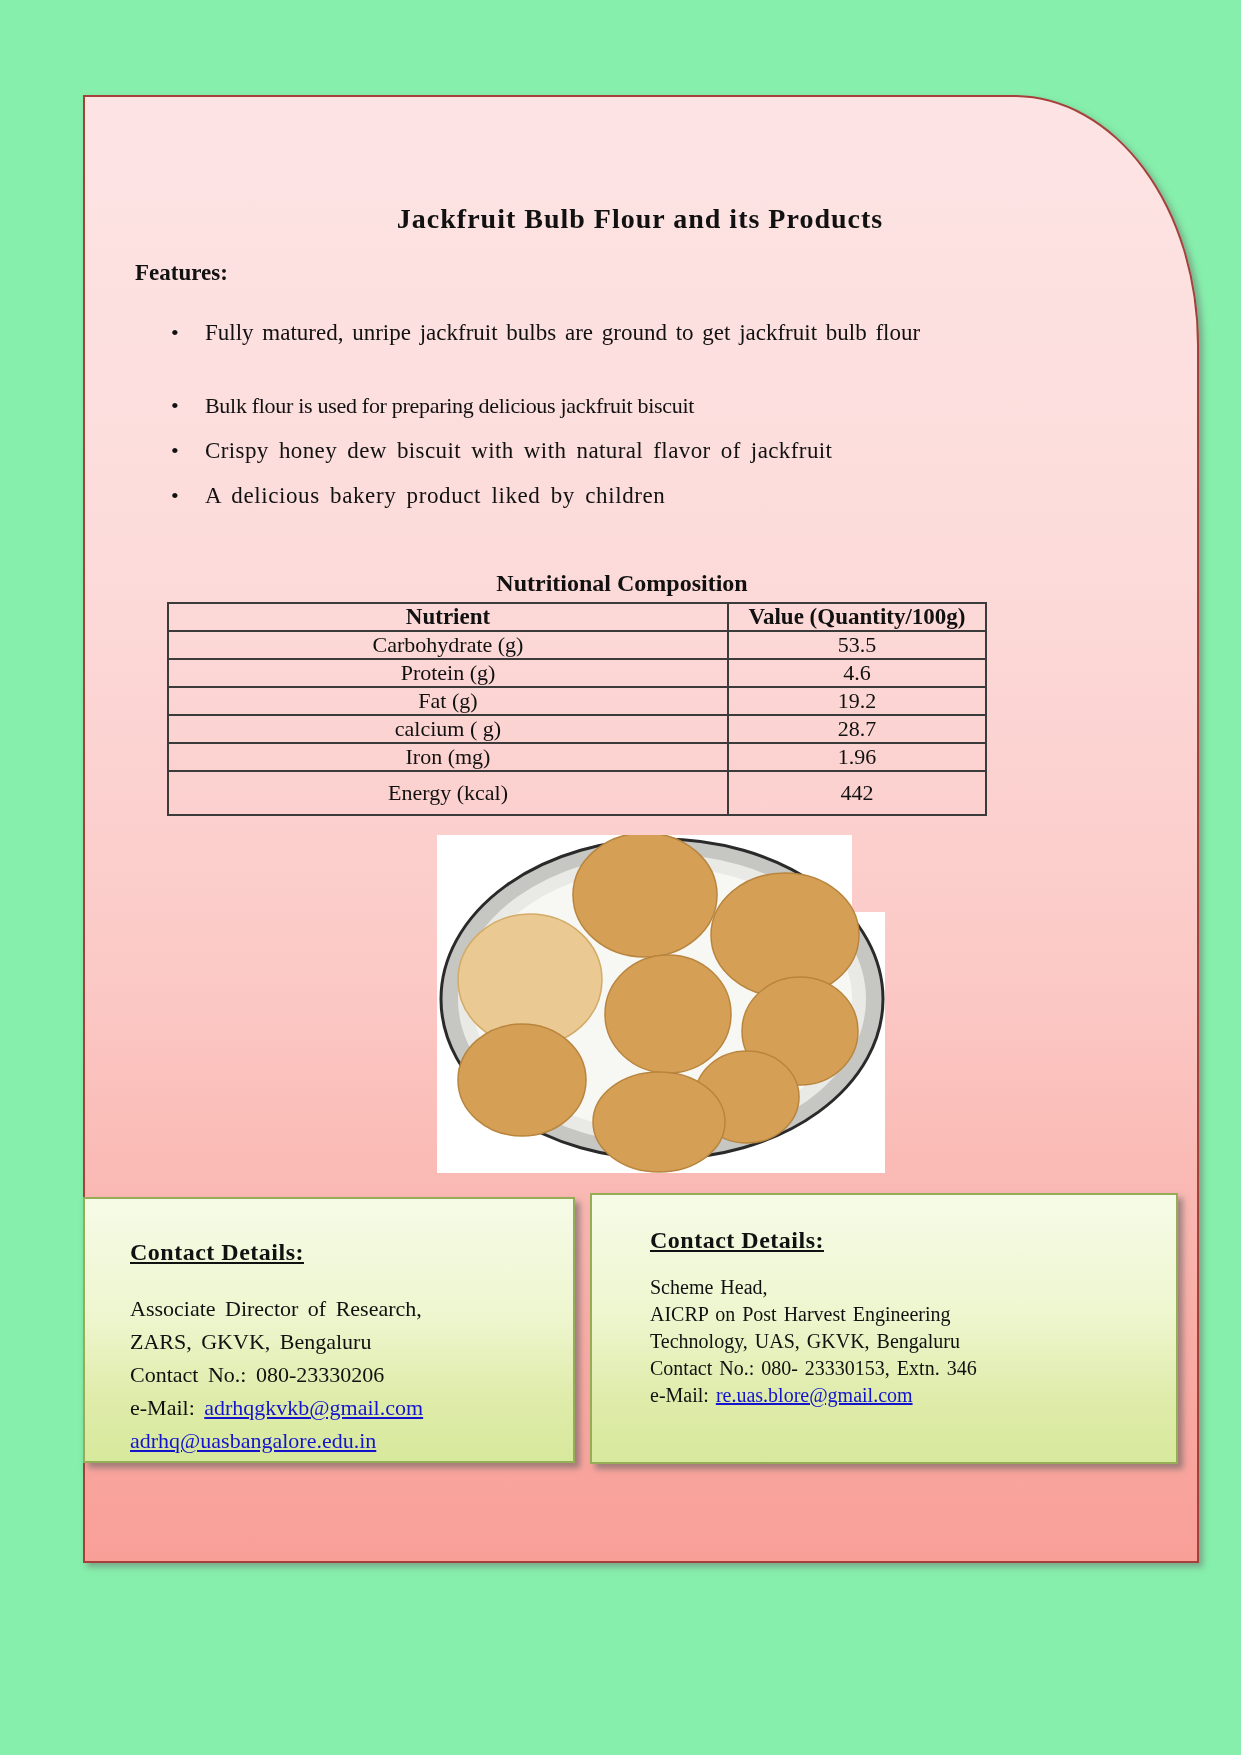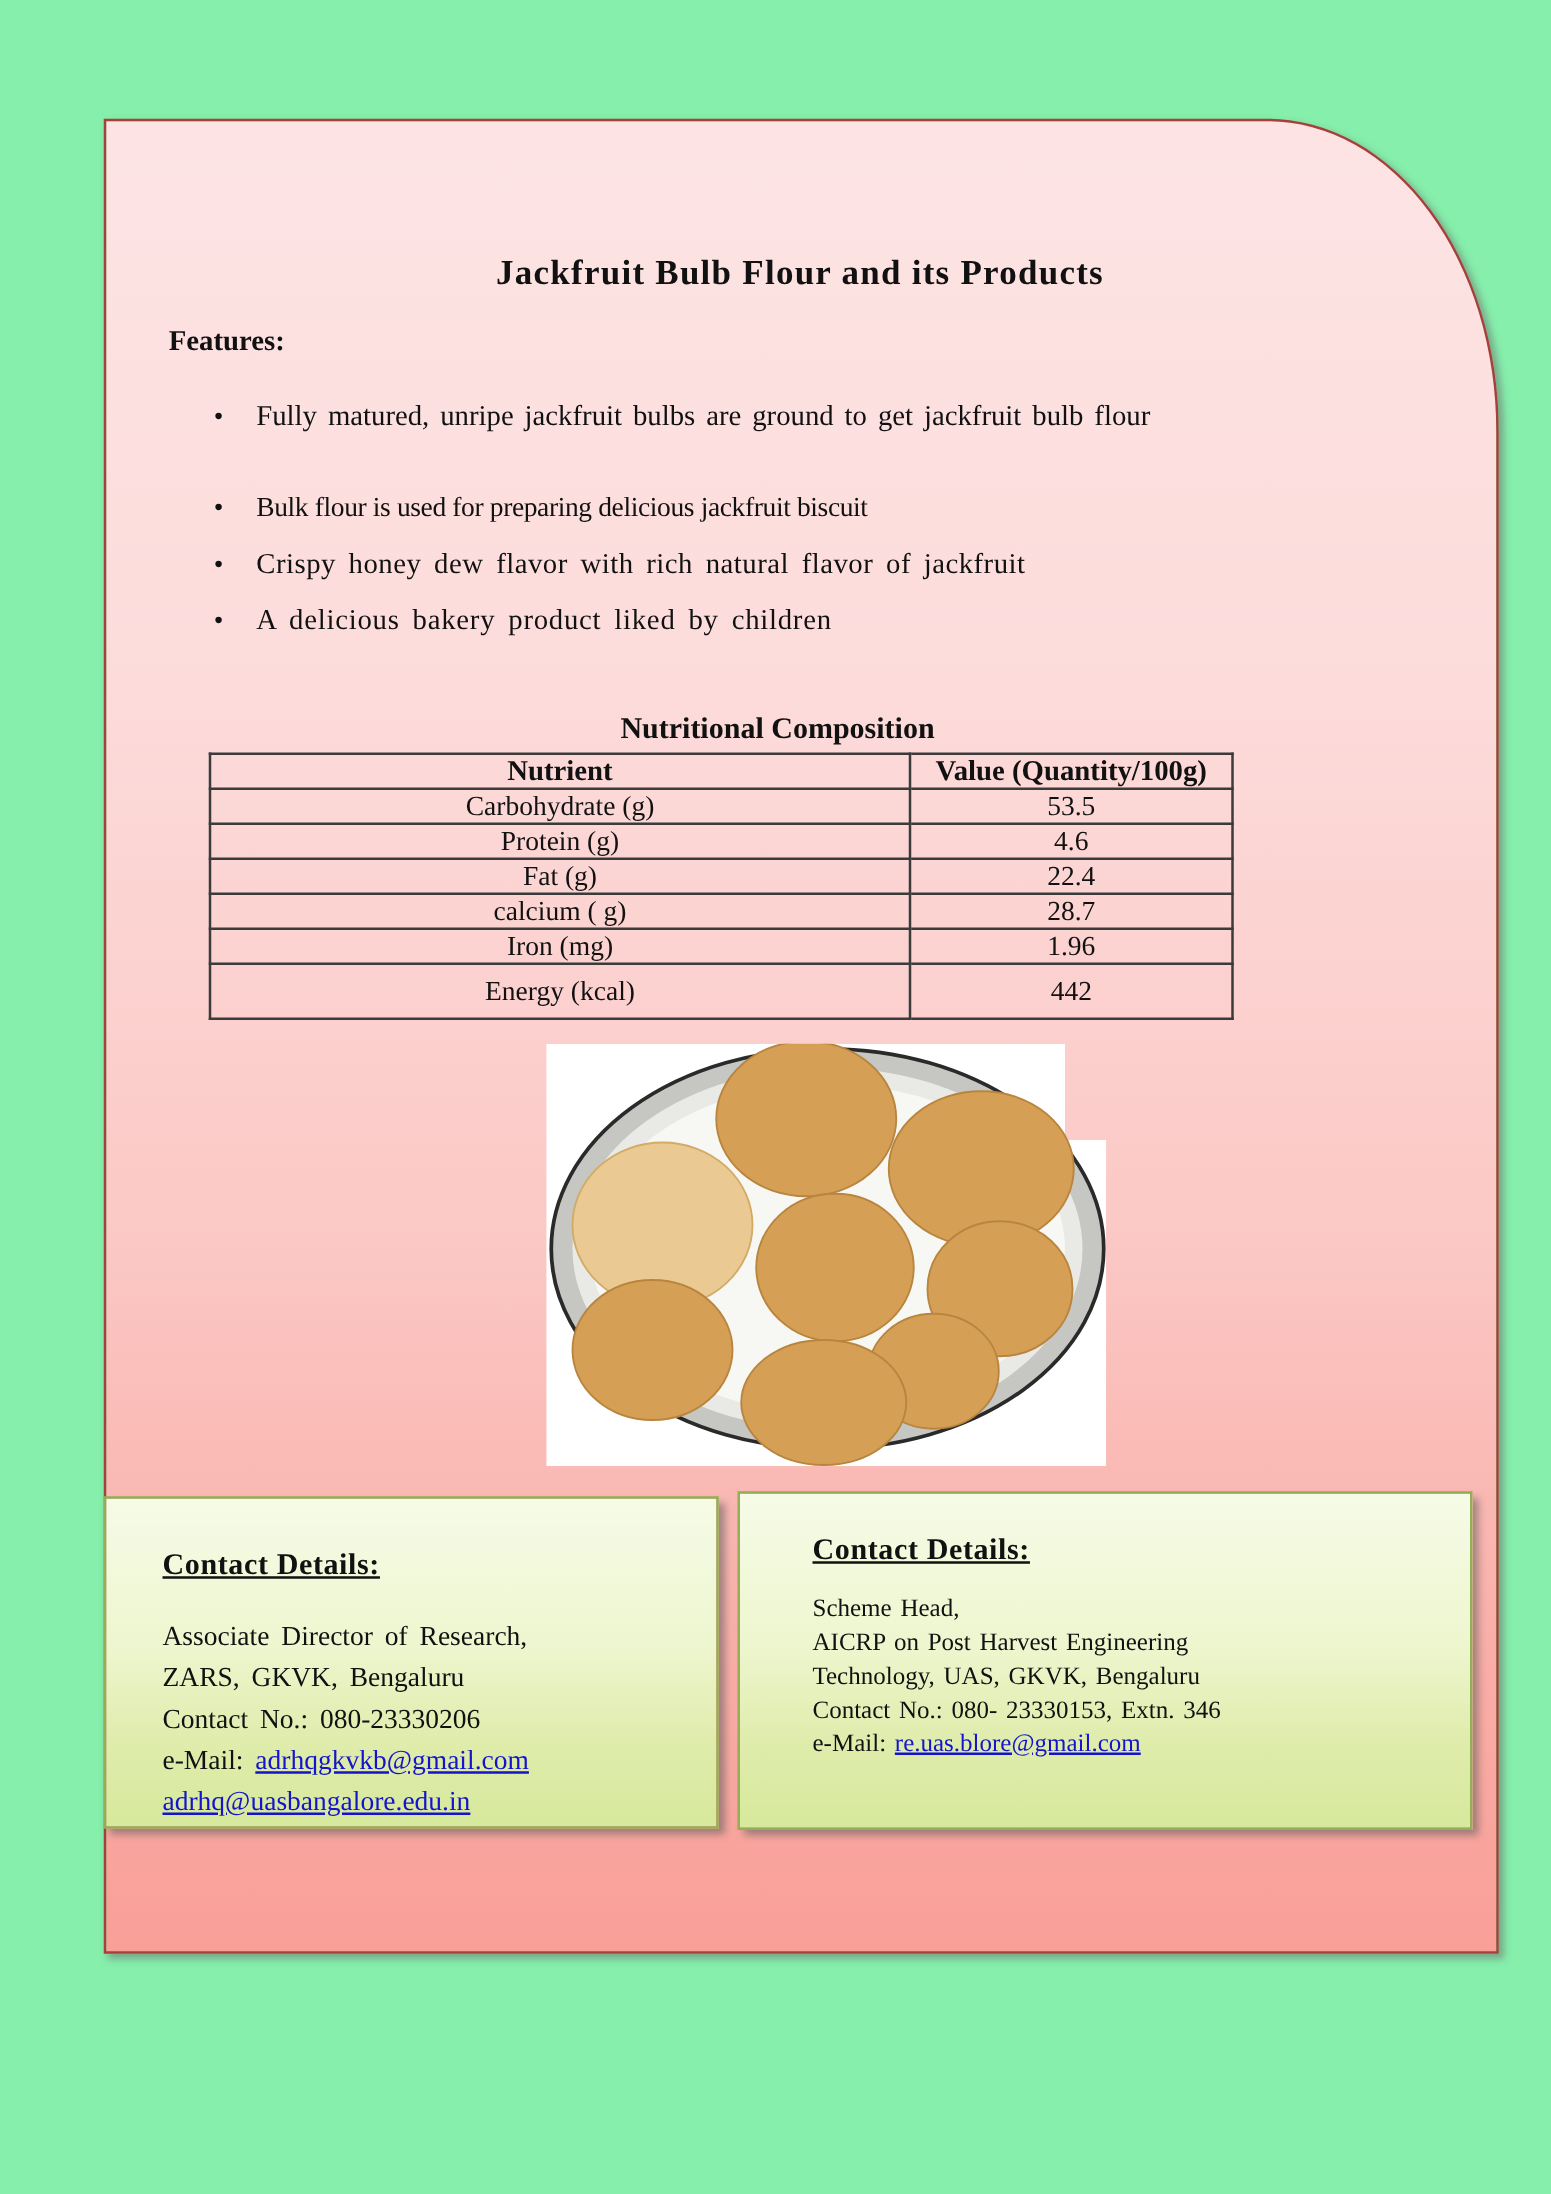--- a/index.html
+++ b/index.html
@@ -87,42 +87,42 @@
 <div class="page">
 
   <div class="card"></div>
 
   <div class="page-title">Jackfruit Bulb Flour and its Products</div>
 
   <div class="features-heading">Features:</div>
 
   <div class="bullet b1">Fully matured, unripe jackfruit bulbs are ground to get jackfruit bulb flour</div>
   <div class="bullet b2">Bulk flour is used for preparing delicious jackfruit biscuit</div>
-  <div class="bullet b3">Crispy honey dew flavor with rich natural flavor of jackfruit</div>
+  <div class="bullet b3">Crispy honey dew biscuit with with natural flavor of jackfruit</div>
   <div class="bullet b4">A delicious bakery product liked by children</div>
 
   <div class="nutrition-heading">Nutritional Composition</div>
 
   <table class="nutrition-table">
     <tbody>
         <tr>
       <th class="col-nutrient">Nutrient</th>
       <th class="col-value">Value (Quantity/100g)</th>
     </tr>
     <tr>
       <td>Carbohydrate (g)</td>
       <td>53.5</td>
     </tr>
     <tr>
       <td>Protein (g)</td>
       <td>4.6</td>
     </tr>
     <tr>
       <td>Fat (g)</td>
-      <td>22.4</td>
+      <td>19.2</td>
     </tr>
     <tr>
       <td>calcium ( g)</td>
       <td>28.7</td>
     </tr>
     <tr>
       <td>Iron (mg)</td>
       <td>1.96</td>
     </tr>
     <tr class="tall">

